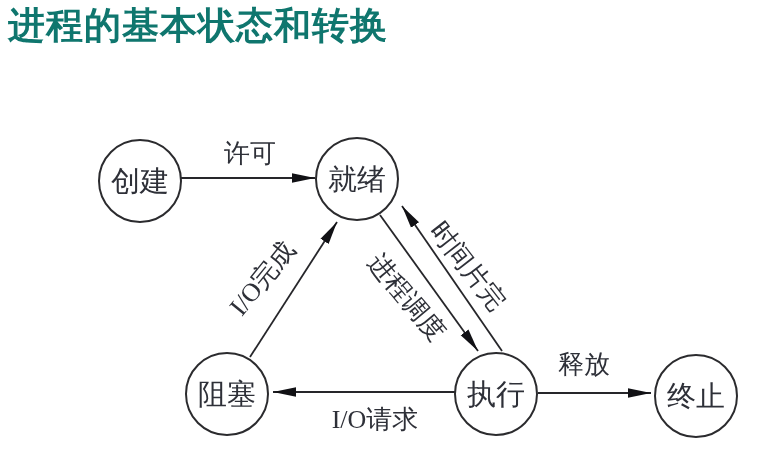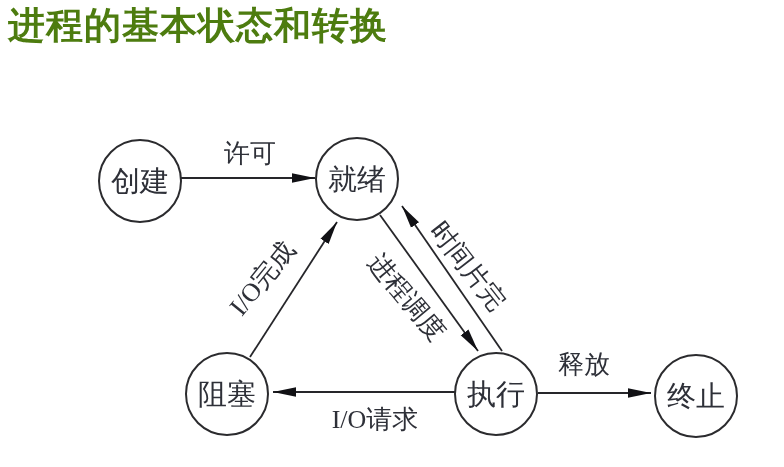--- a/index.html
+++ b/index.html
@@ -17,21 +17,21 @@
     height: 467px;
     background: #ffffff;
   }
   .page-title {
     position: absolute;
     left: 8px;
     top: 4px;
     font-size: 37px;
     line-height: 1.2;
     font-weight: bold;
-    color: #4d7c0f;
+    color: #0f766e;
     letter-spacing: 1px;
     font-family: "Liberation Sans", "DejaVu Sans", sans-serif;
   }
   svg.diagram {
     position: absolute;
     left: 0;
     top: 0;
   }
   .node-circle {
     fill: #ffffff;

